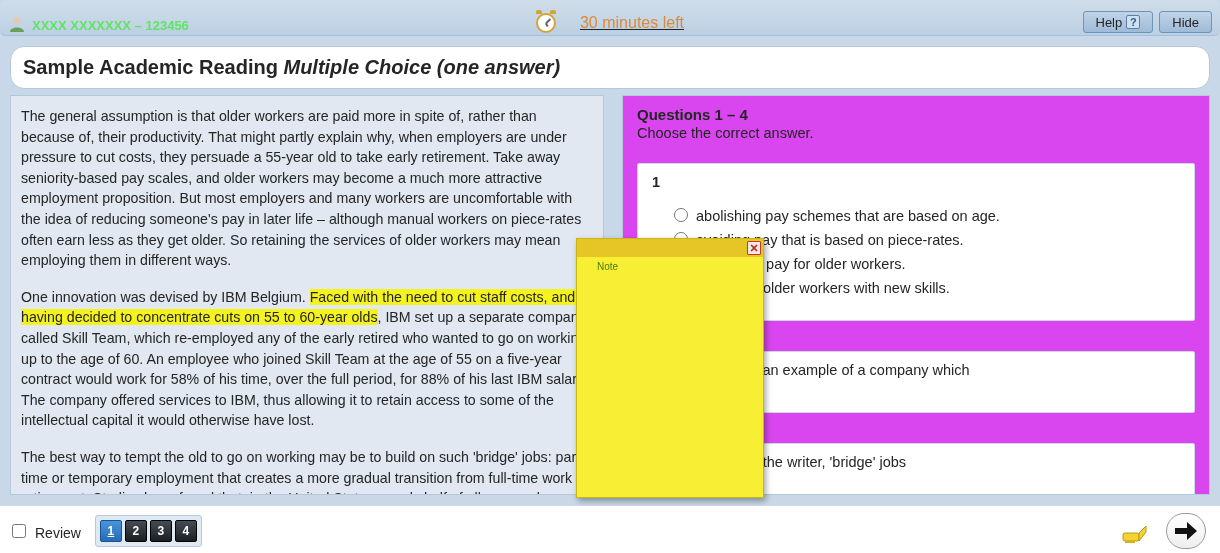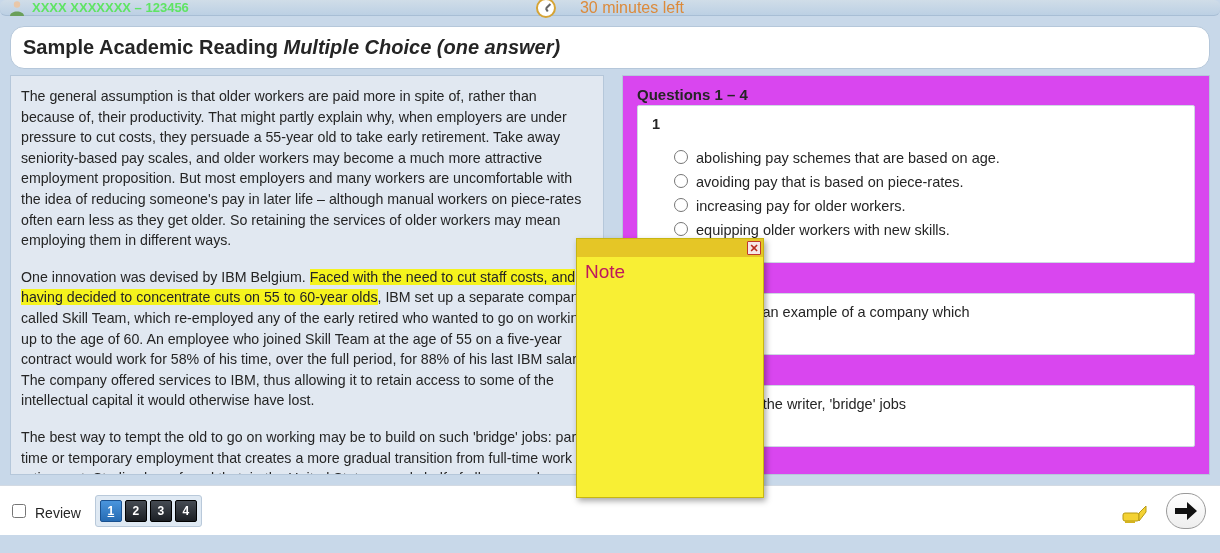--- a/index.html
+++ b/index.html
@@ -24,23 +24,23 @@
     margin: 0; padding: 0;
     width: 1220px; height: 553px;
     font-family: Arial, Helvetica, sans-serif;
     font-size: 14px;
     color: var(--text);
     background: var(--bg);
     overflow: hidden;
   }
   
   .topbar {
-    height: 16px;
+    height: 36px;
     display: flex;
-    align-items: center;
+    align-items: flex-end;
     padding: 2px 8px;
     background: linear-gradient(#d0dde8, #bcd0e4);
     border-bottom: 1px solid #a8bed5;
     border-radius: 6px;
   }
   .user-icon {
     width: 18px; height: 18px;
     margin-right: 6px;
   }
   .user-icon svg { display:block; }
@@ -50,20 +50,21 @@
     font-size: 13px;
     white-space: nowrap;
   }
   .timer-wrap {
     position: absolute;
     left: 50%;
     transform: translateX(-50%);
     display: flex;
     align-items: center;
     gap: 24px;
+    text-decoration: underline;
   }
   .clock-icon {
     width: 20px; height: 20px;
     border: 2px solid #d6a436;
     border-radius: 50%;
     position: relative;
     background: #fff;
   }
   .clock-icon::before, .clock-icon::after {
     content:"";
@@ -236,21 +237,21 @@
   .sticky-close {
     width:14px; height:14px;
     border:1px solid var(--sticky-close-border);
     background:#f6e7e7;
     color:#b82b1f;
     font-size:11px; font-weight:bold;
     display:flex; align-items:center; justify-content:center;
     cursor:pointer;
     border-radius:1px;
   }
-  .sticky-body { padding: 4px 8px; font-size:19px; color:#be185d; }
+  .sticky-body { padding: 4px 20px; font-size:10px; color:#4d7c0f; }
 </style>
 </head>
 <body>
 
 <div class="topbar">
   <span class="user-icon">
     <svg viewBox="0 0 18 18">
         <circle cx="9" cy="5.5" r="3.2" fill="#e9c7a8"></circle>
         <path d="M2 17 C2 11, 16 11, 16 17 Z" fill="#6a9f5a"></path>
       </svg>
@@ -260,38 +261,48 @@
   <div class="timer-wrap">
     <span class="clock-icon">
         <span class="clock-bells">
           <span></span>
           <span></span>
         </span>
       </span>
     <span class="timer-text">30 minutes left</span>
   </div>
 
+  <div class="topbar-right">
+    <div class="hdr-btn">
+      <span>Help</span>
+      <span class="q-icon">?</span>
+    </div>
+    <div class="hdr-btn">
+      <span>Hide</span>
+    </div>
+  </div>
 </div>
 
 <div class="title-bar">
   <span>Sample Academic Reading </span><span class="italic">Multiple Choice (one answer)</span>
 </div>
 
 <div class="main">
 
   <div class="passage">
     <p>The general assumption is that older workers are paid more in spite of, rather than because of, their productivity. That might partly explain why, when employers are under pressure to cut costs, they persuade a 55-year old to take early retirement. Take away seniority-based pay scales, and older workers may become a much more attractive employment proposition. But most employers and many workers are uncomfortable with the idea of reducing someone's pay in later life – although manual workers on piece-rates often earn less as they get older. So retaining the services of older workers may mean employing them in different ways.</p>
     <p>
       <span>One innovation was devised by IBM Belgium. </span><span class="hl">Faced with the need to cut staff costs, and having decided to concentrate cuts on 55 to 60-year olds</span><span>, IBM set up a separate company called Skill Team, which re-employed any of the early retired who wanted to go on working up to the age of 60. An employee who joined Skill Team at the age of 55 on a five-year contract would work for 58% of his time, over the full period, for 88% of his last IBM salary. The company offered services to IBM, thus allowing it to retain access to some of the intellectual capital it would otherwise have lost.</span>
     </p>
     <p>The best way to tempt the old to go on working may be to build on such 'bridge' jobs: part-time or temporary employment that creates a more gradual transition from full-time work to retirement. Studies have found that, in the United States, nearly half of all men and women who had been in full-time jobs in middle age moved into such 'bridge' jobs at the end of their</p>
   </div>
 
   <div class="questions">
     <div class="q-heading">Questions 1 – 4</div>
+    <div class="q-instr">Choose the correct answer.</div>
 
     <div class="question-block">
       <div class="question-stem">
         <span class="num">1</span>
       </div>
       <div class="opt">
         <input type="radio" name="q1" style="">
         <span>abolishing pay schemes that are based on age.</span>
       </div>
       <div class="opt">

